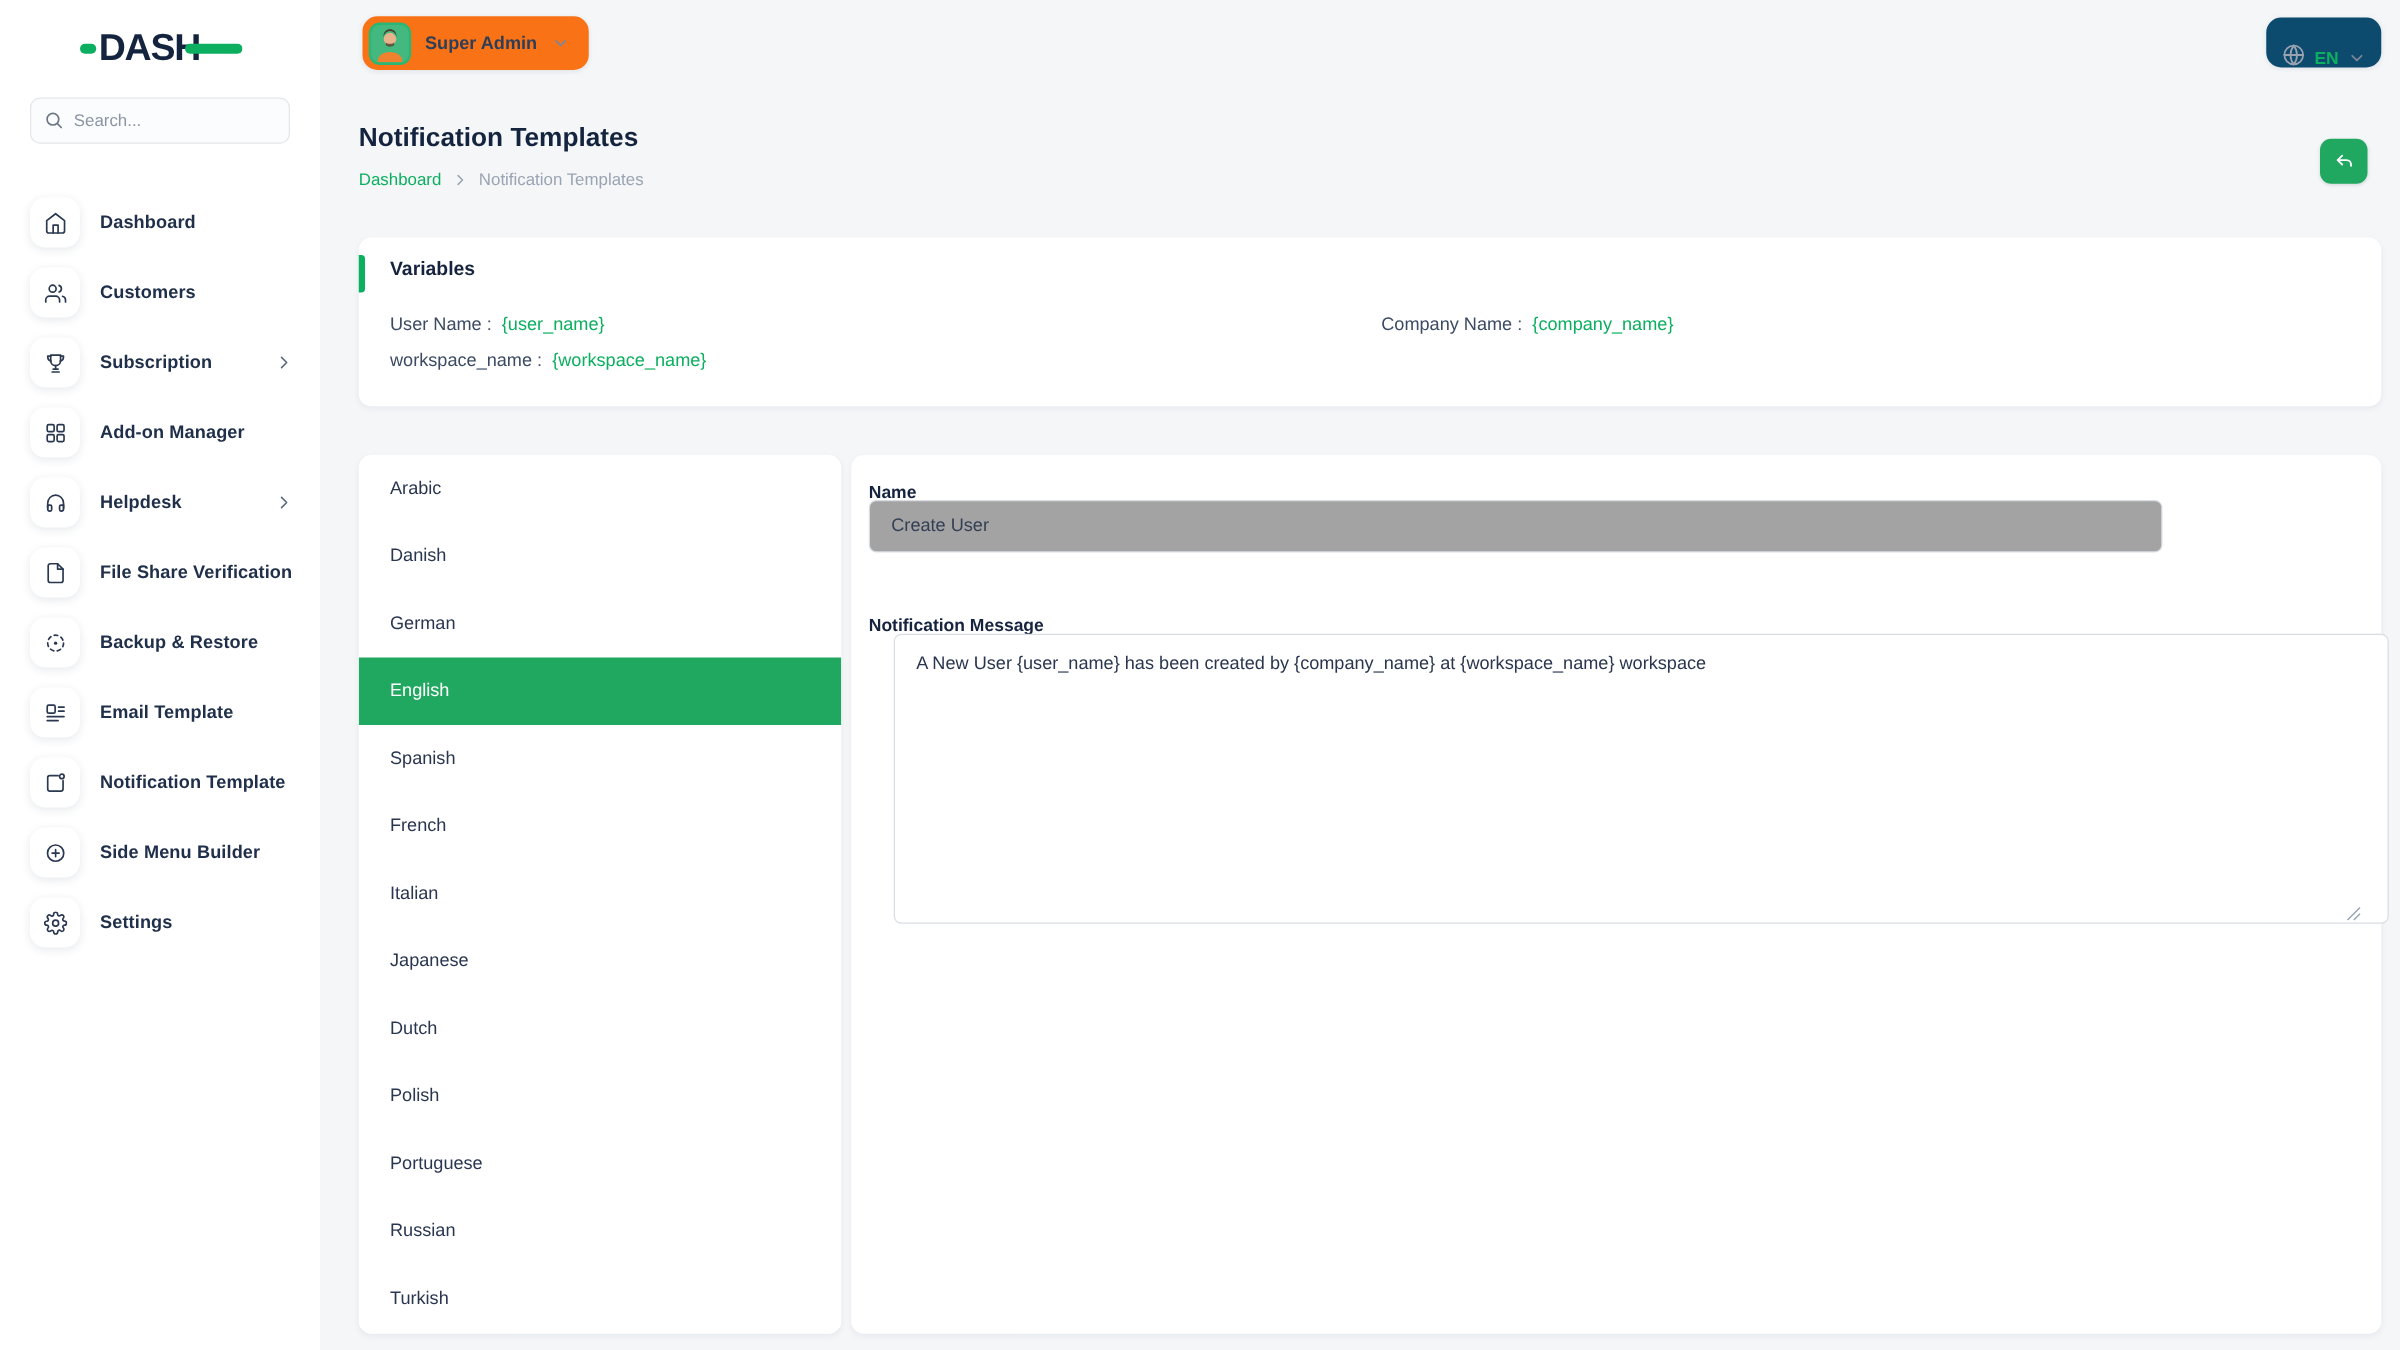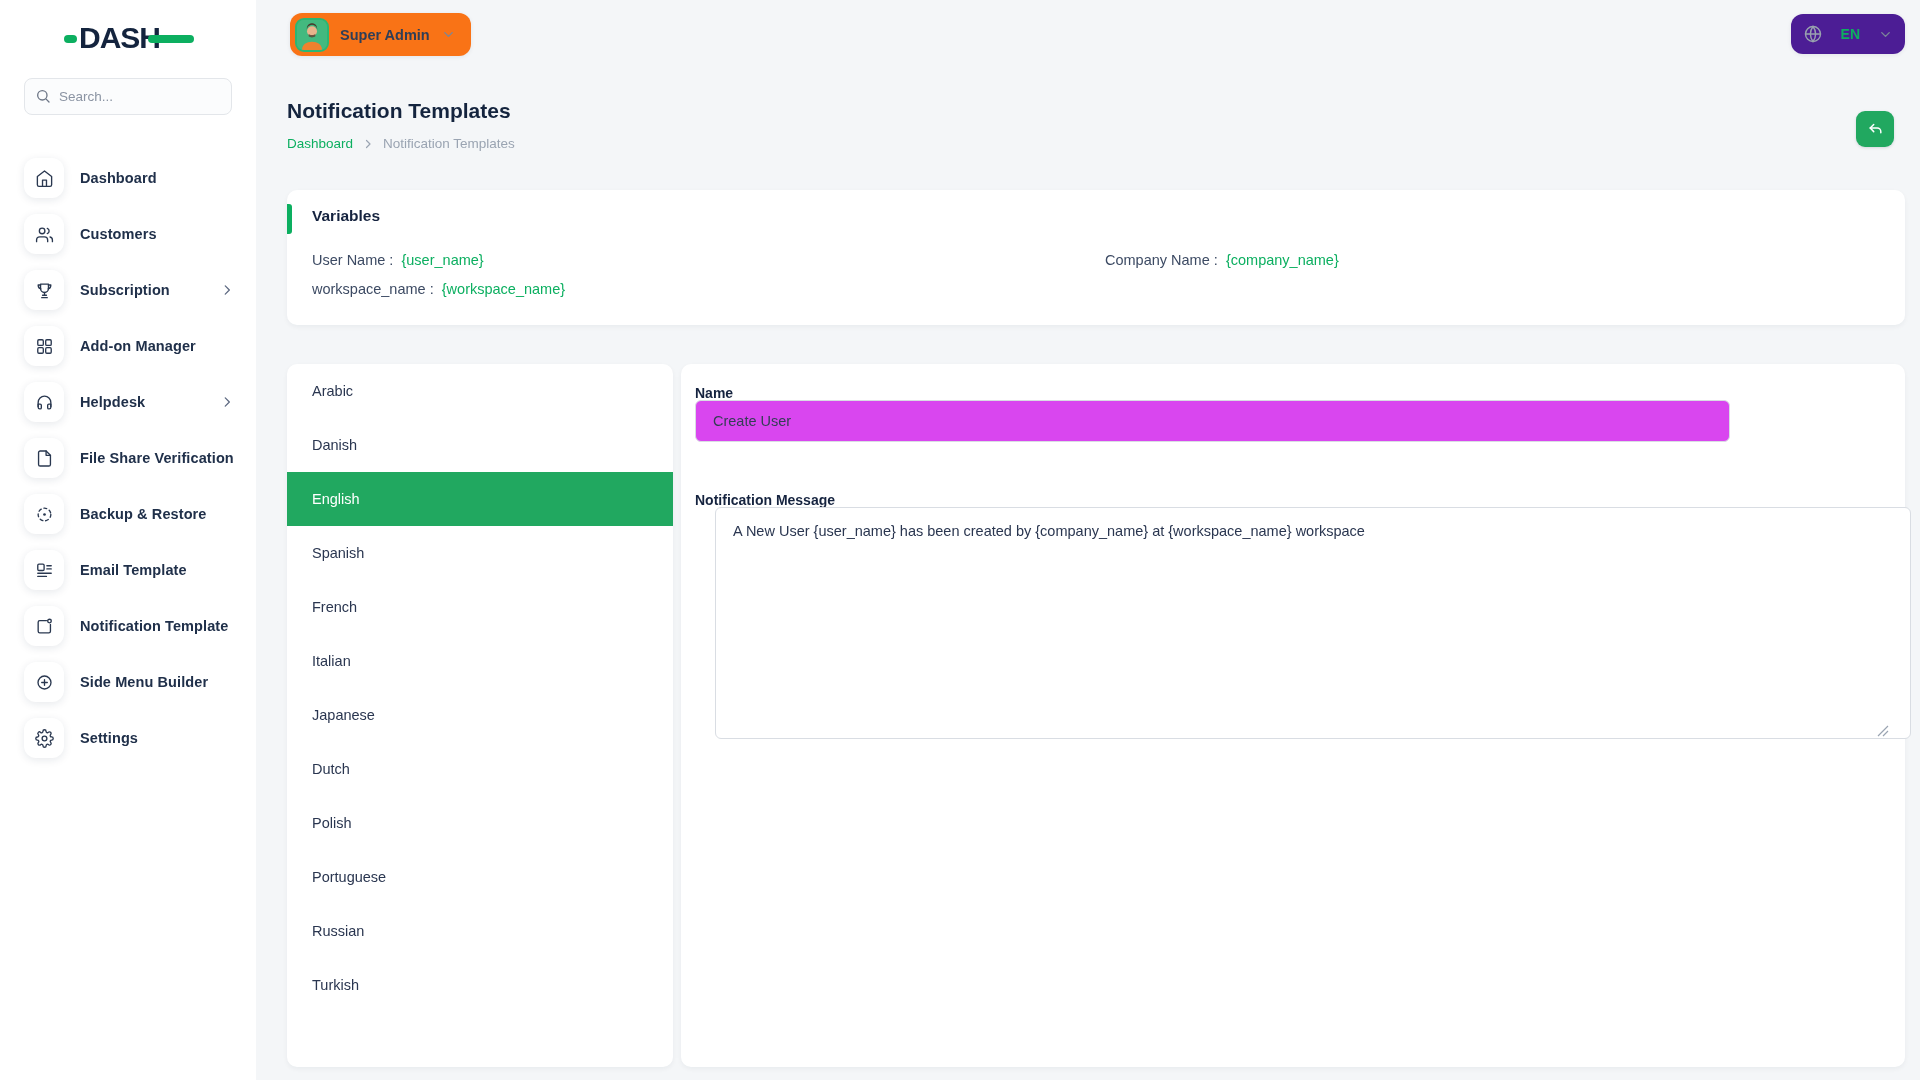--- a/index.html
+++ b/index.html
@@ -23,22 +23,22 @@
   .nav-label { font-size:14.5px; font-weight:700; color:#20304a; letter-spacing:.1px; }
   .nav-chevron { margin-left:auto; width:14px; height:14px; color:#5c6880; }
 
   
   .user-pill { position:absolute; left:290px; top:13px; height:43px; background:#f97316; border-radius:12px;
                box-shadow:0 1px 4px rgba(24,40,66,0.08); display:flex; align-items:center; gap:11px;
                padding:0 15px 0 5px; cursor:pointer; }
   .avatar { width:34px; height:34px; border-radius:9px; border:2px solid #2bb673; overflow:hidden; background:#43b97f; }
   .user-name { font-size:14.5px; font-weight:600; color:#2f3e57; }
   .pill-chevron { width:15px; height:15px; color:#7c8698; }
-  .lang-pill { position:absolute; right:15px; top:14px; height:40px; background:#4c1d95; border-radius:12px;
-               box-shadow:0 1px 4px rgba(24,40,66,0.08); display:flex; align-items:center; gap:18px;
+  .lang-pill { position:absolute; right:15px; top:14px; height:40px; background:#0c4a6e; border-radius:12px;
+               box-shadow:0 1px 4px rgba(24,40,66,0.08); display:flex; align-items:flex-end; gap:7px;
                padding:0 12px; cursor:pointer; }
   .lang-pill .globe { width:20px; height:20px; color:#99a2af; }
   .lang-code { font-size:14px; font-weight:700; color:#0caf60; }
 
   
   .page-title { position:absolute; left:287px; top:99px; font-size:21px; font-weight:700; color:#14243e; }
   .breadcrumb { position:absolute; left:287px; top:136px; display:flex; align-items:center; gap:9px; font-size:13.5px; }
   .crumb-link { color:#0caf60; cursor:pointer; }
   .crumb-sep { width:12px; height:12px; color:#9aa4b2; }
   .crumb-current { color:#9aa4b2; }
@@ -60,21 +60,21 @@
 
   
   .lang-card { position:absolute; left:287px; top:364px; width:386px; height:703px; overflow:hidden; }
   .lang-item { height:54px; display:flex; align-items:center; padding-left:25px; font-size:14.5px; color:#2a3650; cursor:pointer; }
   .lang-item.selected { background:#21a860; color:#ffffff; }
 
   
   .form-card { position:absolute; left:681px; top:364px; width:1224px; height:703px; }
   .field-label { position:absolute; left:14px; font-size:14px; font-weight:700; color:#15233f;margin-top:10px; }
   .name-label { top:11px; }
-  .name-input { position:absolute; left:14px; top:36px; width:1035px; height:42px; background:#d946ef;
+  .name-input { position:absolute; left:14px; top:36px; width:1035px; height:42px; background:#a3a3a3;
                 border:1px solid #d9dde3; border-radius:6px; padding:0 17px; font-size:14.5px; color:#333f54;
                 font-family:inherit; outline:none; }
   .msg-label { top:118px; }
   .msg-textarea { position:absolute; left:14px; top:143px; width:1196px; height:232px; background:#fff;
                   border:1px solid #d9dde3; border-radius:6px; padding:13px 17px; font-size:14.5px; color:#2a3650;
                   font-family:inherit; outline:none; resize:none; line-height:1.45;margin-left:20px; }
   .resize-grip { position:absolute; left:1196px; top:361px; width:12px; height:12px; color:#9aa4b2; pointer-events:none; }
 </style>
 </head>
 <body>
@@ -281,20 +281,21 @@
     </div>
     <div class="var-item var-2">
       <span class="var-label">workspace_name :&nbsp;</span>
       <span class="var-value">{workspace_name}</span>
     </div>
   </section>
 
   <section class="card lang-card">
     <div class="lang-item">Arabic</div>
     <div class="lang-item">Danish</div>
+    <div class="lang-item">German</div>
     <div class="lang-item selected">English</div>
     <div class="lang-item">Spanish</div>
     <div class="lang-item">French</div>
     <div class="lang-item">Italian</div>
     <div class="lang-item">Japanese</div>
     <div class="lang-item">Dutch</div>
     <div class="lang-item">Polish</div>
     <div class="lang-item">Portuguese</div>
     <div class="lang-item">Russian</div>
     <div class="lang-item">Turkish</div>

